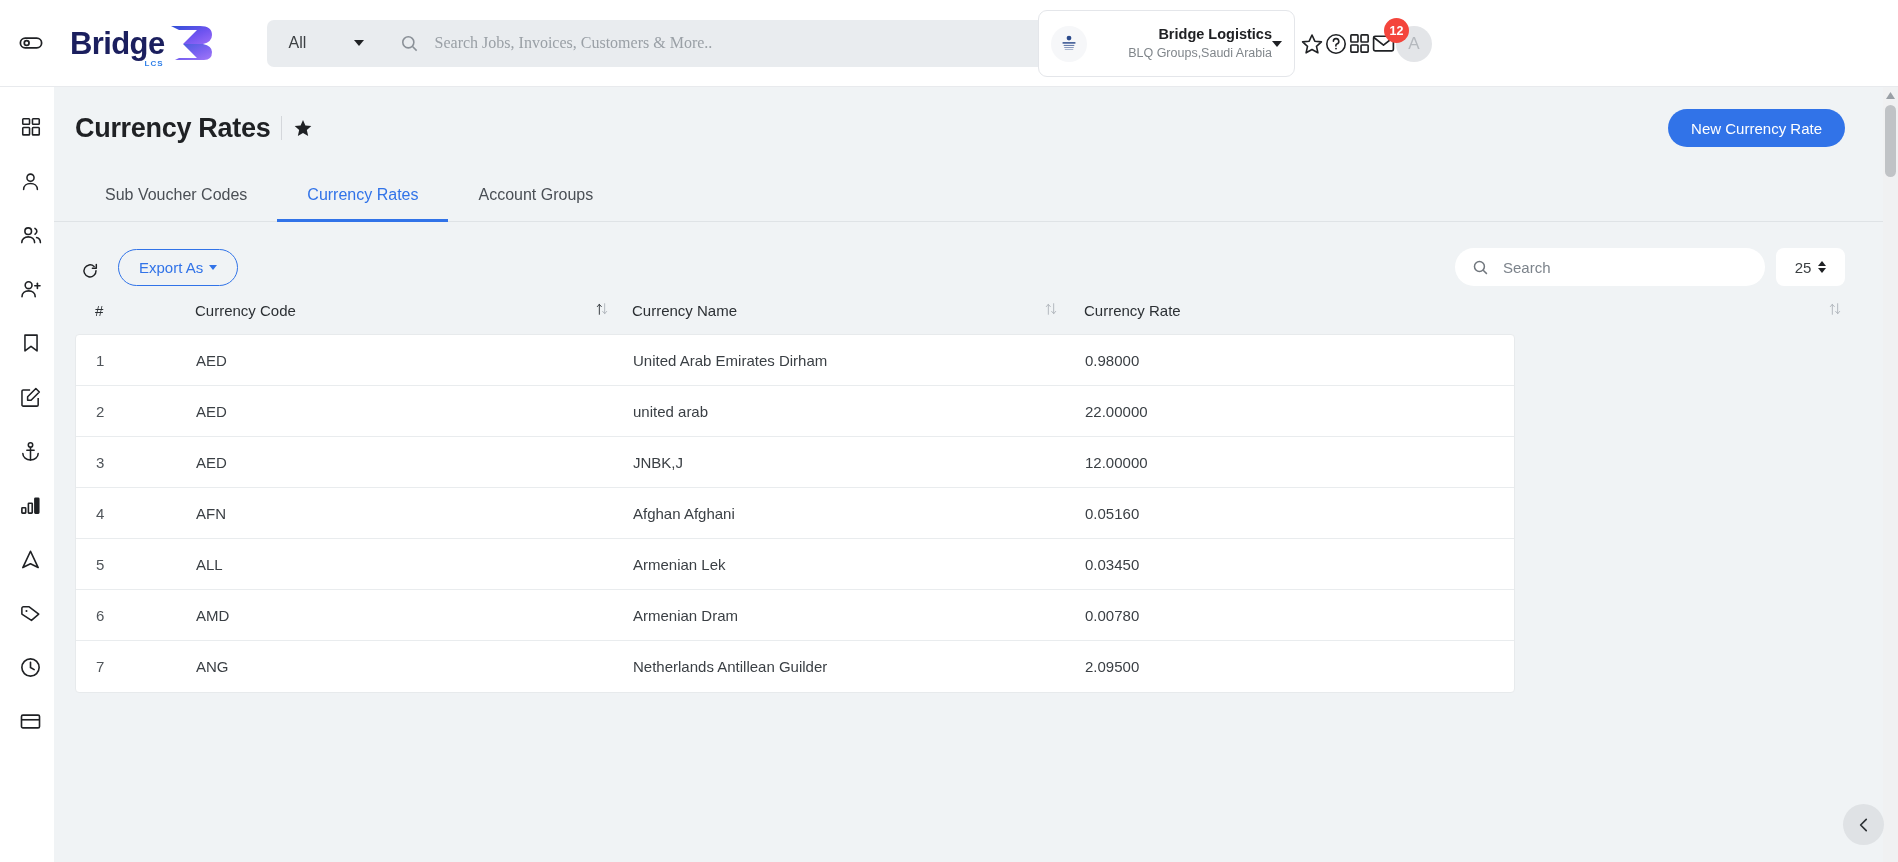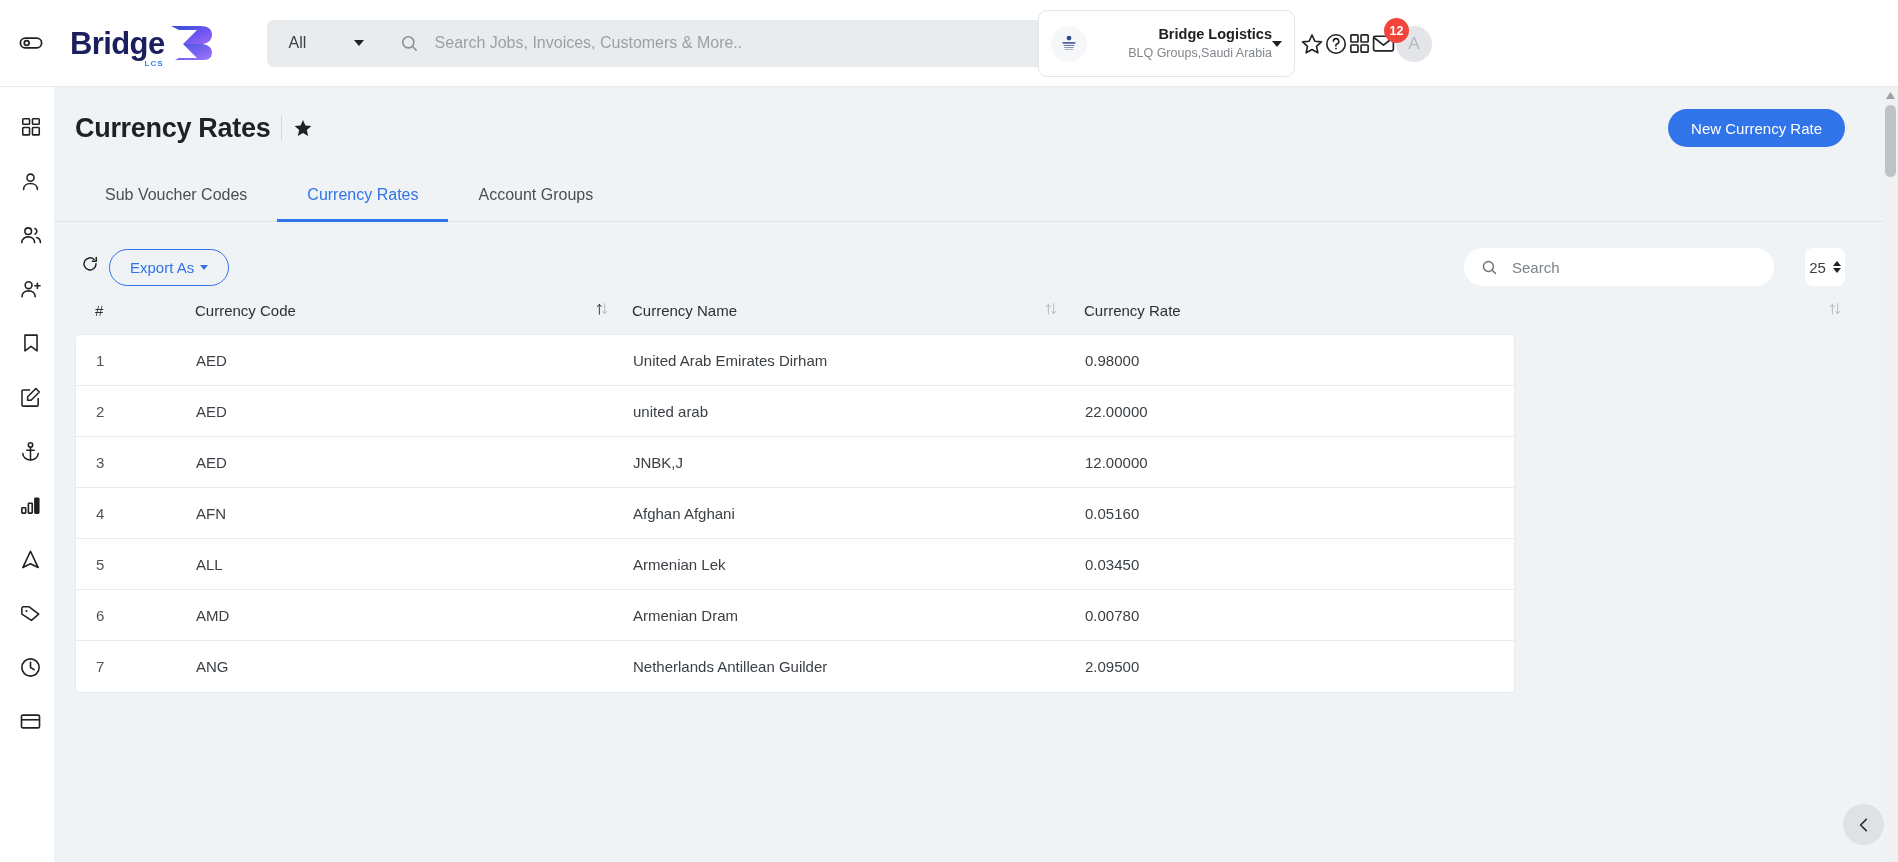--- a/index.html
+++ b/index.html
@@ -64,21 +64,21 @@
     width: 708px; height: 47px;
     background: #e9ecef;
     border-radius: 0 7px 7px 0;
     display: flex; align-items: center;
     padding-left: 20px;
     gap: 14px;
   }
   .main-search input {
     border: none; outline: none; background: transparent;
     font-size: 16px; color: #3c4043;
-    font-family: Liberation Sans, sans-serif;
+    font-family: Liberation Serif, serif;
     width: 620px;
   }
   .main-search input::placeholder { color: #9aa0a6; }
 
   .org-card {
     position: absolute; left: 1038px; top: 10px;
     width: 257px; height: 67px;
     background: #ffffff;
     border: 1px solid #e4e6ea;
     border-radius: 9px;
@@ -179,21 +179,21 @@
 
   .panel {
     margin: 0 21px;
     padding-top: 26px;
   }
   .toolbar {
     display: flex; align-items: center;
     justify-content: space-between;
     padding-right: 25px;
   }
-  .toolbar-left { display: flex; align-items: flex-start; gap: 4px; }
+  .toolbar-left { display: flex; align-items: flex-end; gap: 13px; }
   .refresh-btn {
     width: 30px; height: 30px; border-radius: 50%;
     display: flex; align-items: center; justify-content: center;
     cursor: pointer; background: transparent;
     border: none;
   }
   .export-btn {
     height: 37px; padding: 0 20px;
     border: 1px solid #3173e8;
     border-radius: 19px;
@@ -217,27 +217,26 @@
     display: flex; align-items: center;
     padding-left: 17px; gap: 12px;
   }
   .table-search input {
     border: none; outline: none; background: transparent;
     font-size: 15px; color: #737373; width: 240px;
     font-family: "Liberation Sans", sans-serif;
   }
   .table-search input::placeholder { color: #7c838b; }
   .page-size {
-    height: 38px; width: 40px;
+    height: 38px; width: 69px;
     background: #ffffff;
     border-radius: 8px;
     display: flex; align-items: center; justify-content: center;
     gap: 7px; font-size: 15px; color: #3c4043;
     cursor: pointer;
-    margin-left: 20px;
   }
   .spin-arrows { display: flex; flex-direction: column; gap: 2px; }
   .sp-up {
     width: 0; height: 0;
     border-left: 4.5px solid transparent;
     border-right: 4.5px solid transparent;
     border-bottom: 5px solid #1f2124;
   }
   .sp-down {
     width: 0; height: 0;

